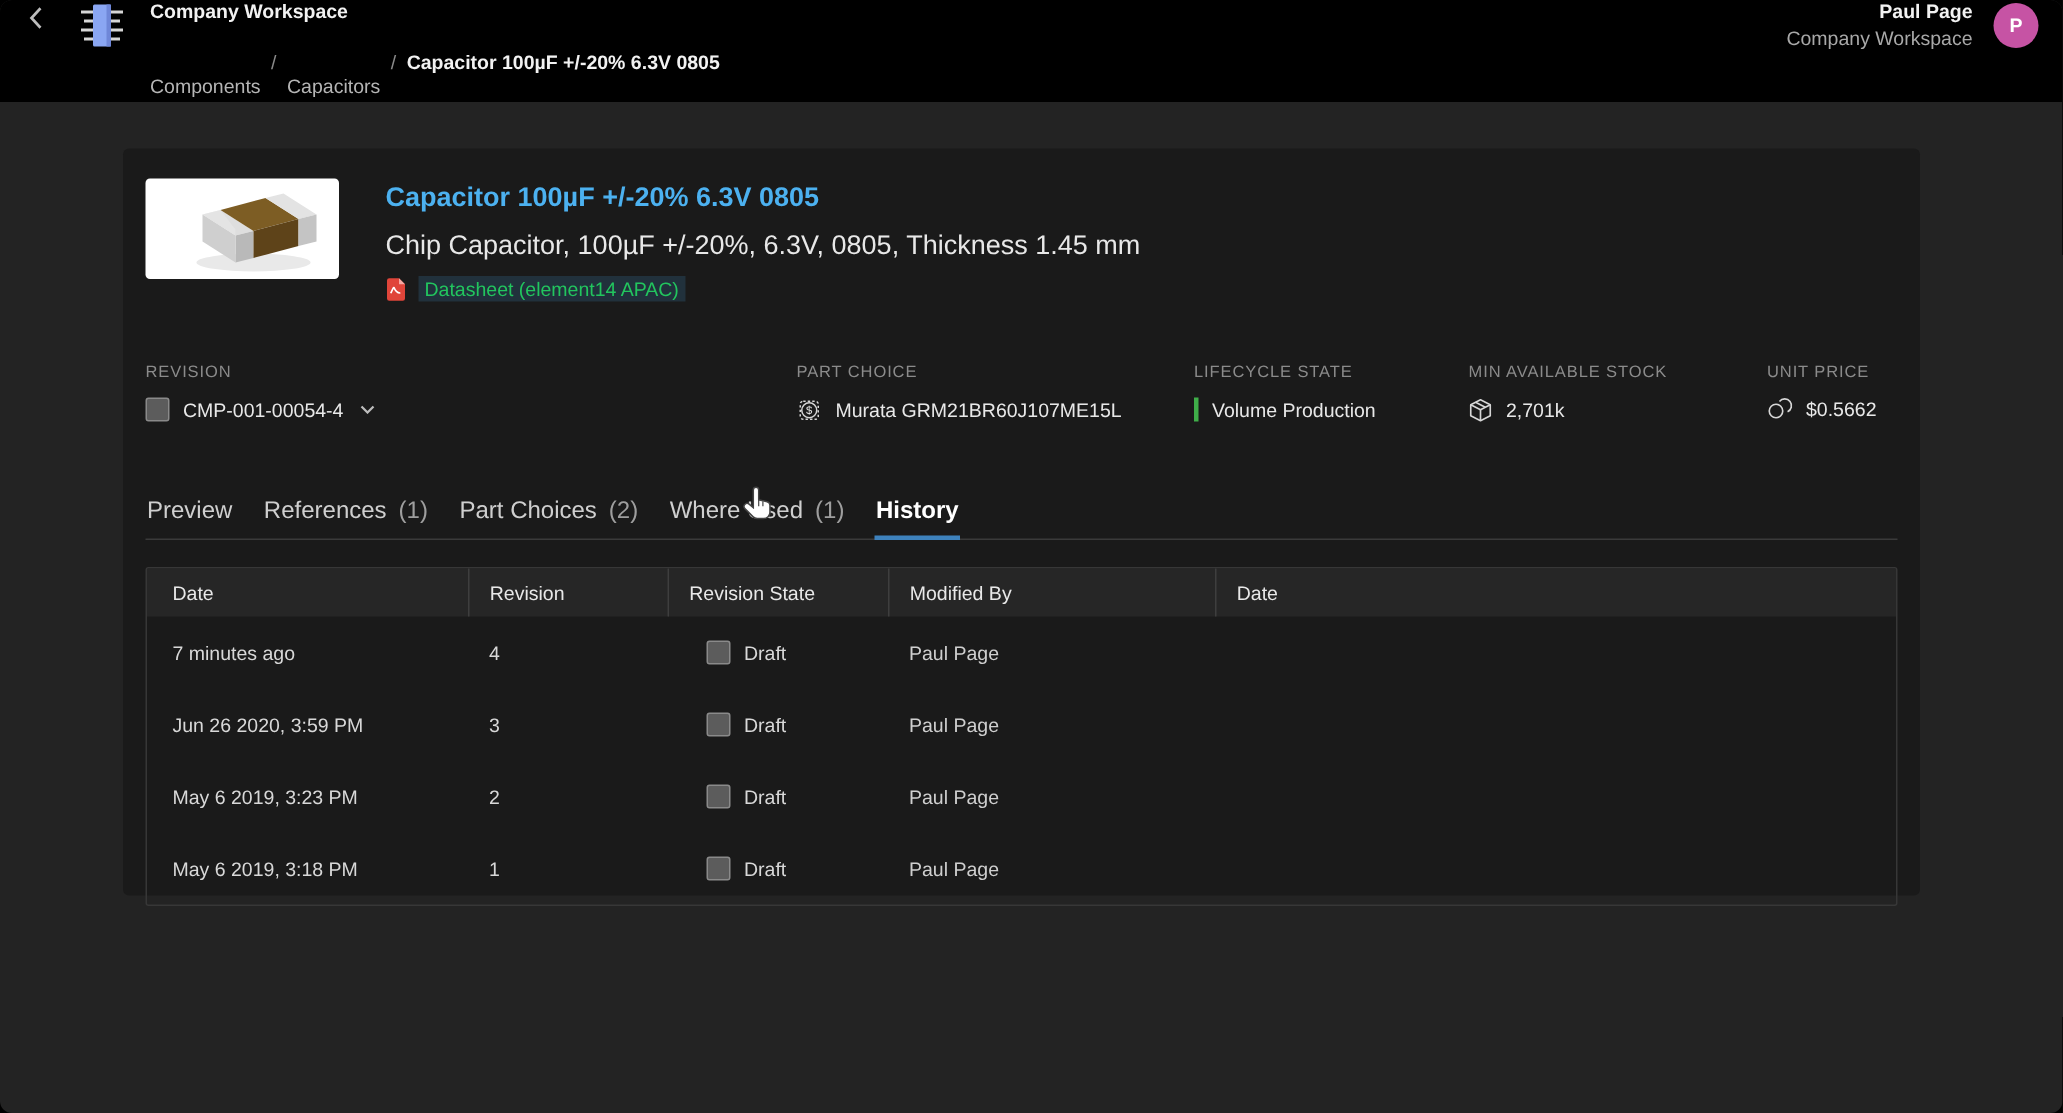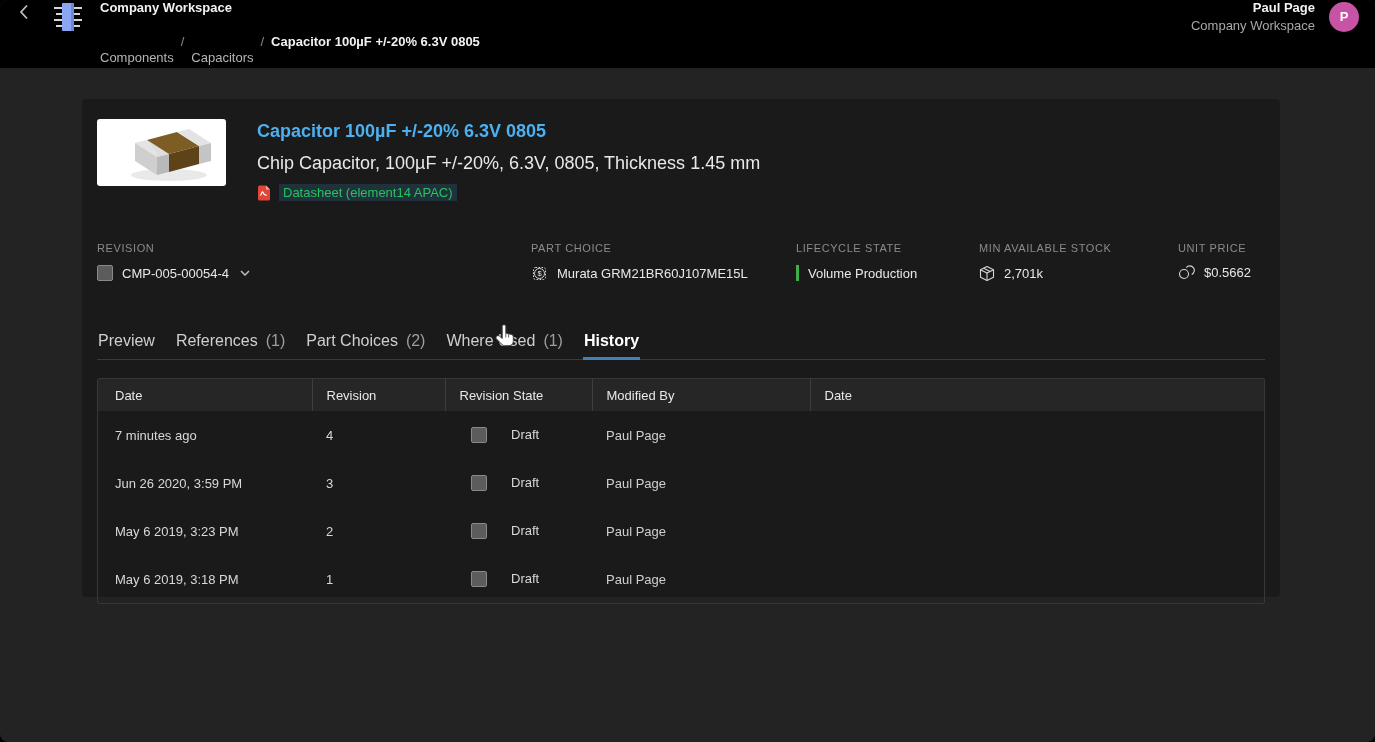--- a/index.html
+++ b/index.html
@@ -52,21 +52,21 @@
   .tab.active::after { content:""; position:absolute; left:0; right:0; bottom:-1px; height:3px; background:#3e82bd; }
 
   
   .tablewrap { margin-top:18px; border:1px solid #373737; border-radius:2px; }
   table { width:100%; border-collapse:collapse; table-layout:fixed; }
   col.c1{width:214px;} col.c2{width:133px;} col.c3{width:147px;} col.c4{width:218px;} col.c5{width:auto;}
   thead th { height:32px; background:#262626; color:#e8e8e8; font-size:13px; font-weight:400; text-align:left; padding-left:14px; border-left:1px solid #3e3e3e; }
   thead th:first-child { padding-left:17px; border-left:none; }
   tbody td { height:48px; color:#d8d8d8; font-size:13px; padding-left:14px; }
   tbody td:first-child { padding-left:17px; }
-  .state-cell { display:flex; align-items:flex-start; gap:24px;padding-left:12px; }
+  .state-cell { display:flex; align-items:center; gap:9px;padding-left:12px; }
   .modified { color:#cfcfcf; }
 
   
   .cursor { position:absolute; left:494px; top:324px; width:22px; height:24px; pointer-events:none; z-index:10; }
 </style>
 </head>
 <body>
 
 <div class="page">
 
@@ -142,21 +142,21 @@
           <a class="datasheet-link">Datasheet (element14 APAC)</a>
         </div>
       </div>
     </div>
 
     <div class="info-row">
       <div class="info-block b1">
         <div class="info-label">REVISION</div>
         <div class="info-value rev-value-row">
           <span class="gray-square"></span>
-          <span>CMP-005-00054-4</span>
+          <span>CMP-001-00054-4</span>
           <span class="rev-chevron">
             <svg width="10" height="6" viewBox="0 0 10 6">
                 <polyline points="1,1 5,5 9,1" fill="none" stroke="#bdbdbd" stroke-width="1.5"></polyline>
               </svg>
           </span>
         </div>
       </div>
       <div class="info-block b2">
         <div class="info-label">PART CHOICE</div>
         <div class="info-value">

